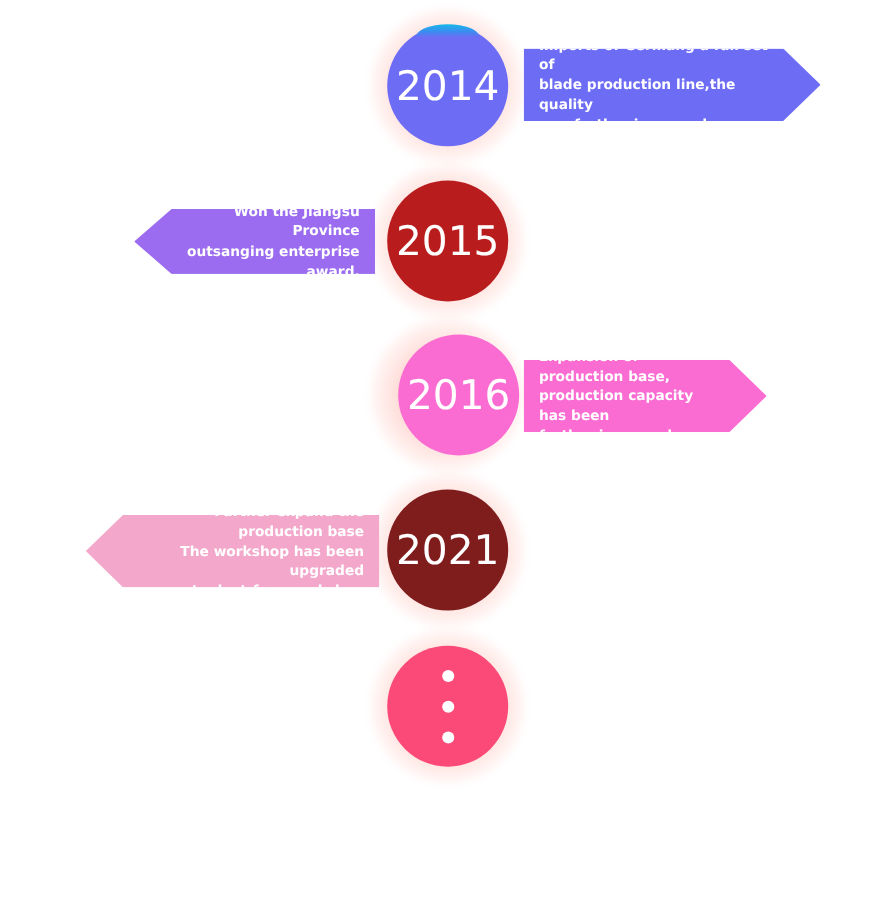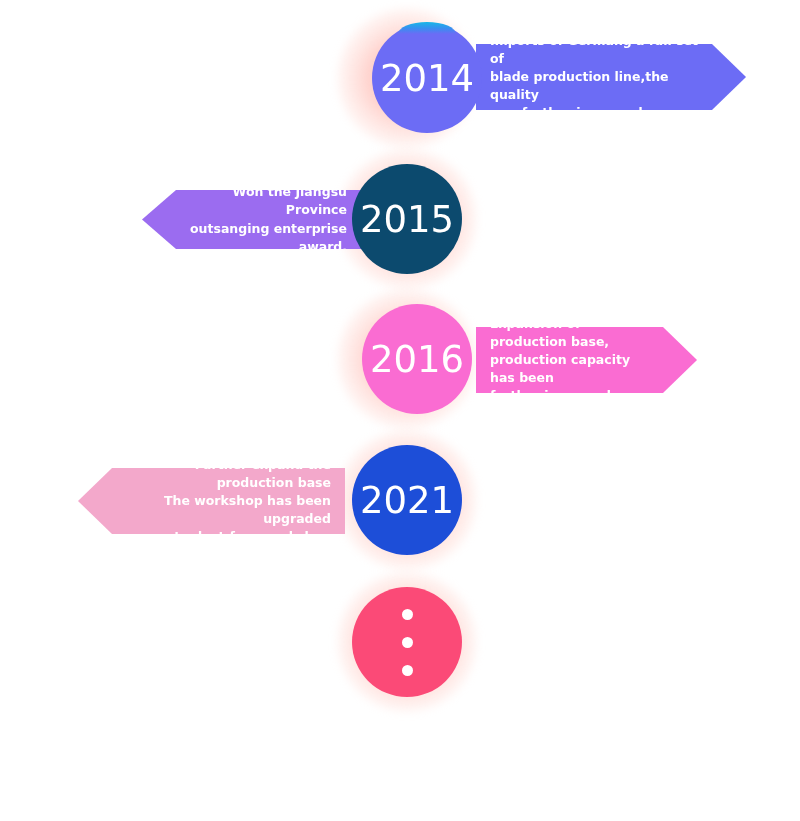--- a/index.html
+++ b/index.html
@@ -135,31 +135,31 @@
 <body>
 
 <div id="timeline">
     <div class="milestone" style="top: 78px;">
       <div class="halo"></div>
       <div class="banner right" style="background: rgb(108, 108, 245); left: 476px; top: -34px; width: 270px; height: 66px;">
         <div class="banner-text">Imports of Germang a full set of
 blade production line,the quality
 was further improved.</div>
       </div>
-      <div class="circle has-cap" style="background: rgb(108, 108, 245); margin-left: 20px;">
+      <div class="circle has-cap" style="background: rgb(108, 108, 245);">
         <span class="year">2014</span>
       </div>
     </div>
     <div class="milestone" style="top: 219px;">
       <div class="halo"></div>
-      <div class="banner left" style="background: rgb(155, 108, 240); left: 142px; top: -29px; width: 219px; height: 59px;">
+      <div class="banner left" style="background: rgb(155, 108, 240); left: 122px; top: -29px; width: 219px; height: 59px;">
         <div class="banner-text">Won the Jiangsu Province
 outsanging enterprise award.</div>
       </div>
-      <div class="circle" style="background: #0c4a6e;">
+      <div class="circle" style="background: #b91c1c;">
         <span class="year">2015</span>
       </div>
     </div>
     <div class="milestone" style="top: 359px;">
       <div class="halo"></div>
       <div class="banner right" style="background: rgb(250, 108, 210); left: 476px; top: -32px; width: 221px; height: 66px;">
         <div class="banner-text">Expansion of production base,
 production capacity has been
 further improved.</div>
       </div>
@@ -167,21 +167,21 @@
         <span class="year">2016</span>
       </div>
     </div>
     <div class="milestone" style="top: 500px;">
       <div class="halo"></div>
       <div class="banner left" style="background: rgb(243, 168, 203); left: 78px; top: -32px; width: 267px; height: 66px;">
         <div class="banner-text">Further expand the production base
 The workshop has been upgraded
 to dust-free workshop</div>
       </div>
-      <div class="circle" style="background: #1d4ed8;">
+      <div class="circle" style="background: #7f1d1d;">
         <span class="year">2021</span>
       </div>
     </div>
     <div class="milestone" style="top: 642px;">
       <div class="halo"></div>
       <div class="circle" style="background: rgb(251, 74, 119);">
         <div class="dots">
           <span class="dot"></span>
           <span class="dot"></span>
           <span class="dot"></span>

